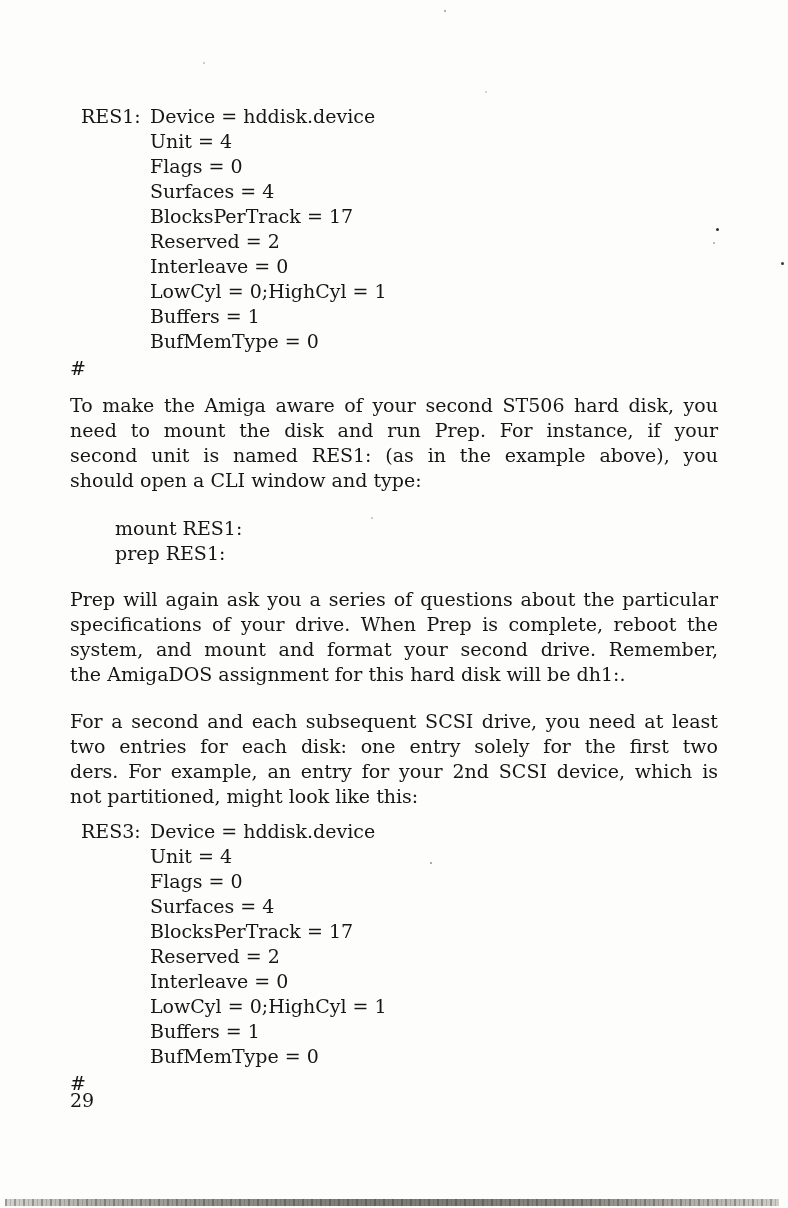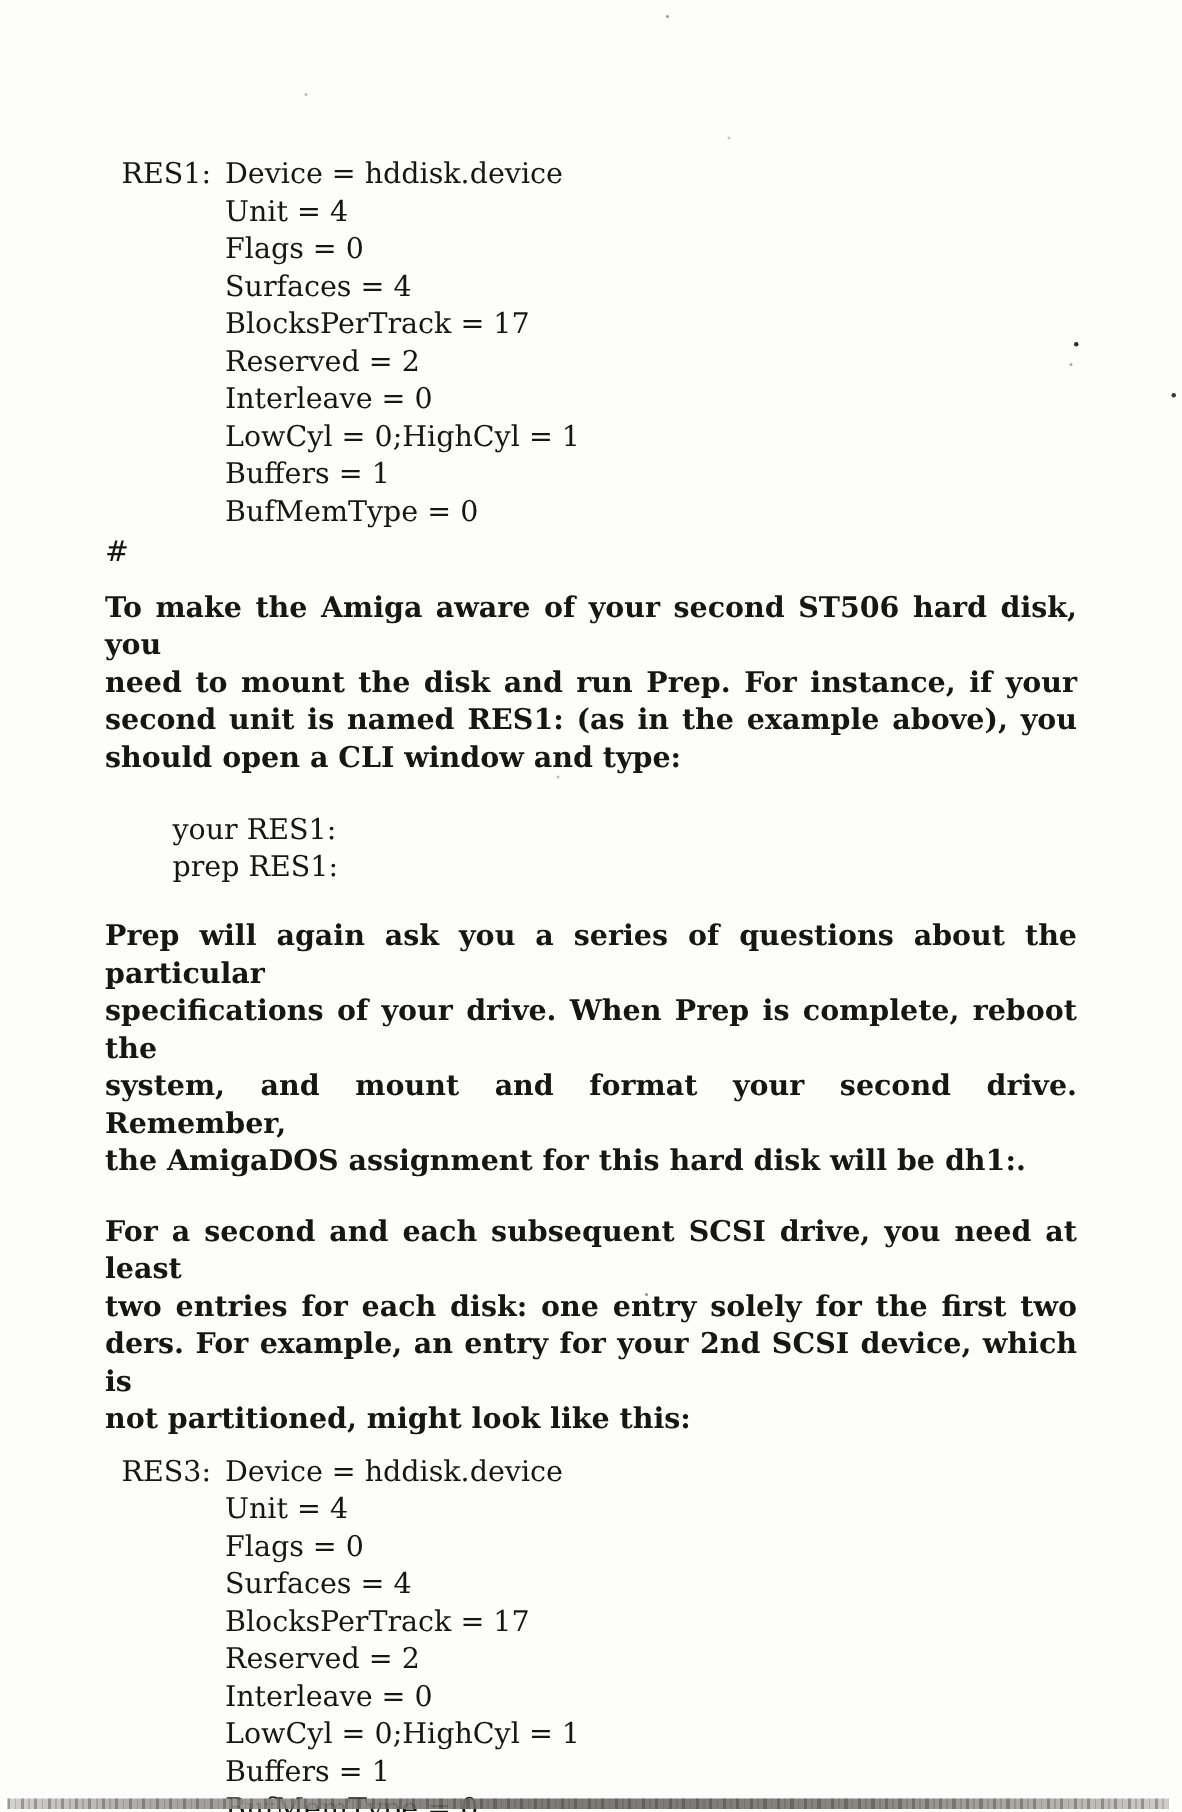--- a/index.html
+++ b/index.html
@@ -18,21 +18,21 @@
     font-size: 19px;
     line-height: 25px;
   }
   
   .ml-row { display: flex; padding-left: 11px; }
   .ml-label { width: 69px; flex: none; }
   .ml-lines { flex: 1; }
   .hash { margin-top: 2px; height: 25px; }
   
   .para { margin-top: 12px; }
-  .para .pline { text-align: justify; text-align-last: justify; font-weight: bold; }
+  .para .pline { text-align: justify; text-align-last: justify; }
   .para .pline.last-item { text-align-last: left; }
   .para.p2 { margin-top: 21px; }
   .para.p3 { margin-top: 22px; }
   .commands { margin-top: 23px; padding-left: 45px; }
   .ml2 { margin-top: 10px; }
   .page-number { margin-top: -8px; text-align: left; }
   
   .speck { position: absolute; border-radius: 50%; }
   .bottom-band {
     position: absolute;
@@ -87,21 +87,21 @@
 
       <div class="pline">need to mount the disk and run Prep. For instance, if your</div>
 
       <div class="pline">second unit is named RES1: (as in the example above), you</div>
 
       <div class="pline last-item">should open a CLI window and type:</div>
     </div>
 
   <div class="commands">
 
-      <div class="cmd-line">your RES1:</div>
+      <div class="cmd-line">mount RES1:</div>
 
       <div class="cmd-line last-item">prep RES1:</div>
     </div>
 
   <div class="para p2">
 
       <div class="pline">Prep will again ask you a series of questions about the particular</div>
 
       <div class="pline">specifications of your drive. When Prep is complete, reboot the</div>
 

